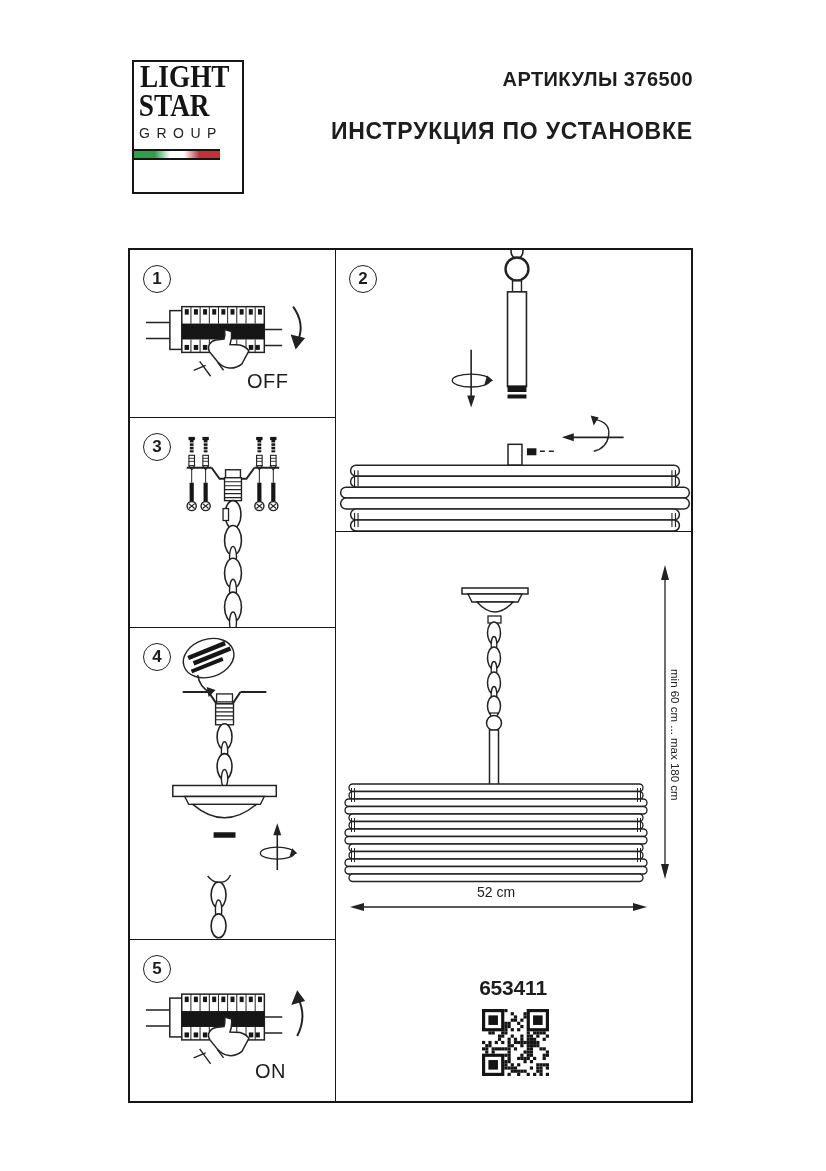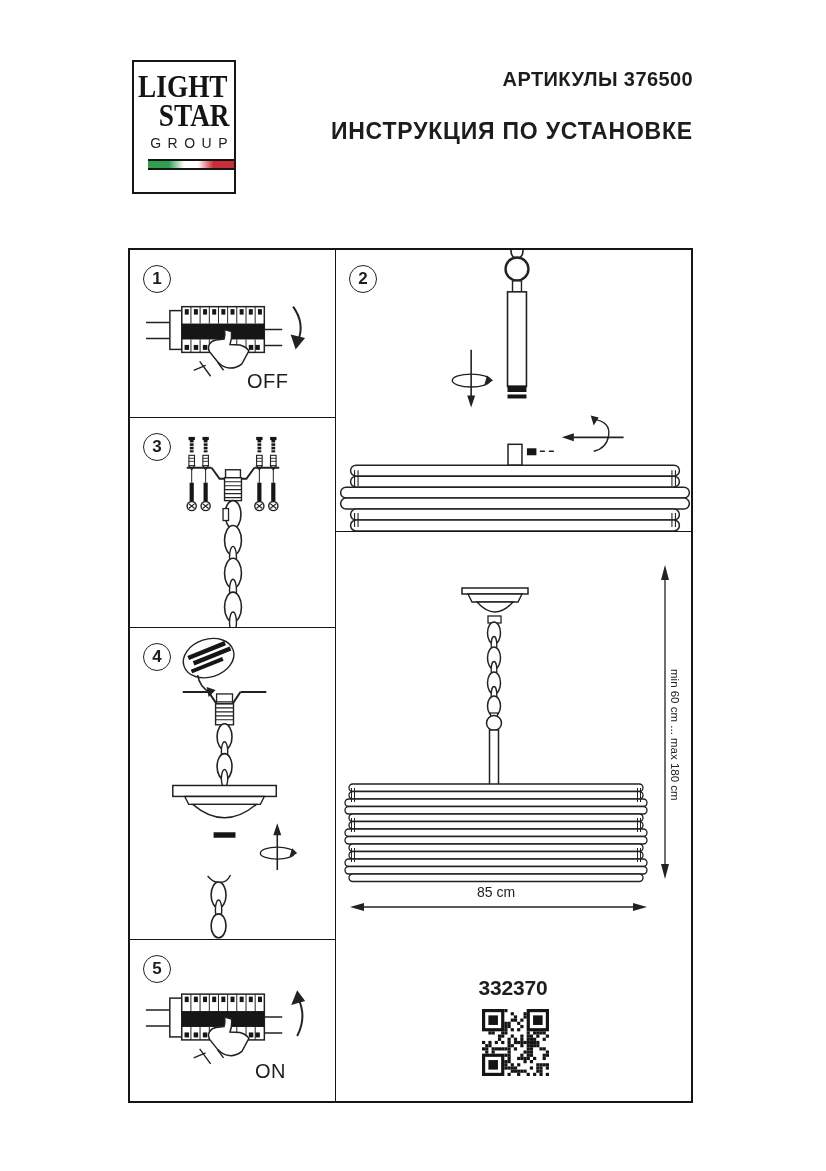--- a/index.html
+++ b/index.html
@@ -1,21 +1,21 @@
 <!DOCTYPE html>
 <html><head>
 <meta charset="utf-8">
 <style>
   * { margin:0; padding:0; box-sizing:border-box; }
   html,body { width:826px; height:1171px; }
   body { background:#fff; font-family:"Liberation Sans",sans-serif; color:#1d1d1d; position:relative; overflow:hidden; }
 
   
-  .logo { position:absolute; left:132px; top:60px; width:104px; height:134px;
-          border:2px solid #161616; display:flex; flex-direction:column; align-items:flex-end; padding-top:11px; background:#fff; }
+  .logo { position:absolute; left:132px; top:60px; width:112px; height:134px;
+          border:2px solid #161616; display:flex; flex-direction:column; align-items:flex-start; padding-top:1px; background:#fff; }
   .logo-word { font-family:"Liberation Serif",serif; font-weight:700; font-size:31px; line-height:0.92;
                transform:scaleX(0.88); color:#141414; }
   .logo-group { font-size:14px; letter-spacing:6.5px; margin-left:5px; margin-top:5px; color:#222; }
   .logo-flag { width:86px; height:11px; margin-top:8px; border-top:2px solid #141414; border-bottom:2px solid #141414; }
 
   .titles { position:absolute; right:133px; top:61px; text-align:right; }
   .t-series   { font-size:20px; font-weight:700; letter-spacing:0.4px; }
   .t-articles { font-size:20px; font-weight:700; letter-spacing:0.4px; margin-top:7px; }
   .t-instr1   { font-size:23px; font-weight:700; letter-spacing:0.8px; margin-top:27px; }
   .t-instr2   { font-size:23px; font-weight:700; letter-spacing:0.8px; margin-top:3px; }
@@ -303,22 +303,22 @@
           <polygon points="325,332 333,332 329,347" fill="#222"></polygon>
         </g>
 
         <g>
           <path d="M19,375 H306" stroke="#222" stroke-width="1.3" fill="none"></path>
           <polygon points="28,371 28,379 14,375" fill="#222"></polygon>
           <polygon points="297,371 297,379 311,375" fill="#222"></polygon>
         </g>
       </svg>
       <div class="dim-v">min 60 cm ... max 180 cm</div>
-      <div class="dim-h">85 cm</div>
-      <div class="art-num">332370</div>
+      <div class="dim-h">52 cm</div>
+      <div class="art-num">653411</div>
       <div class="qr">
         <svg id="qr-svg" viewBox="0 0 67 67" width="67" height="67">
             <g fill="#141414">
               <rect x="22.33" y="0.00" width="3.19" height="3.19"></rect>
               <rect x="28.71" y="3.19" width="3.19" height="3.19"></rect>
               <rect x="41.48" y="3.19" width="3.19" height="3.19"></rect>
               <rect x="31.90" y="6.38" width="3.19" height="3.19"></rect>
               <rect x="41.48" y="6.38" width="3.19" height="3.19"></rect>
               <rect x="28.71" y="9.57" width="3.19" height="3.19"></rect>
               <rect x="31.90" y="9.57" width="3.19" height="3.19"></rect>

